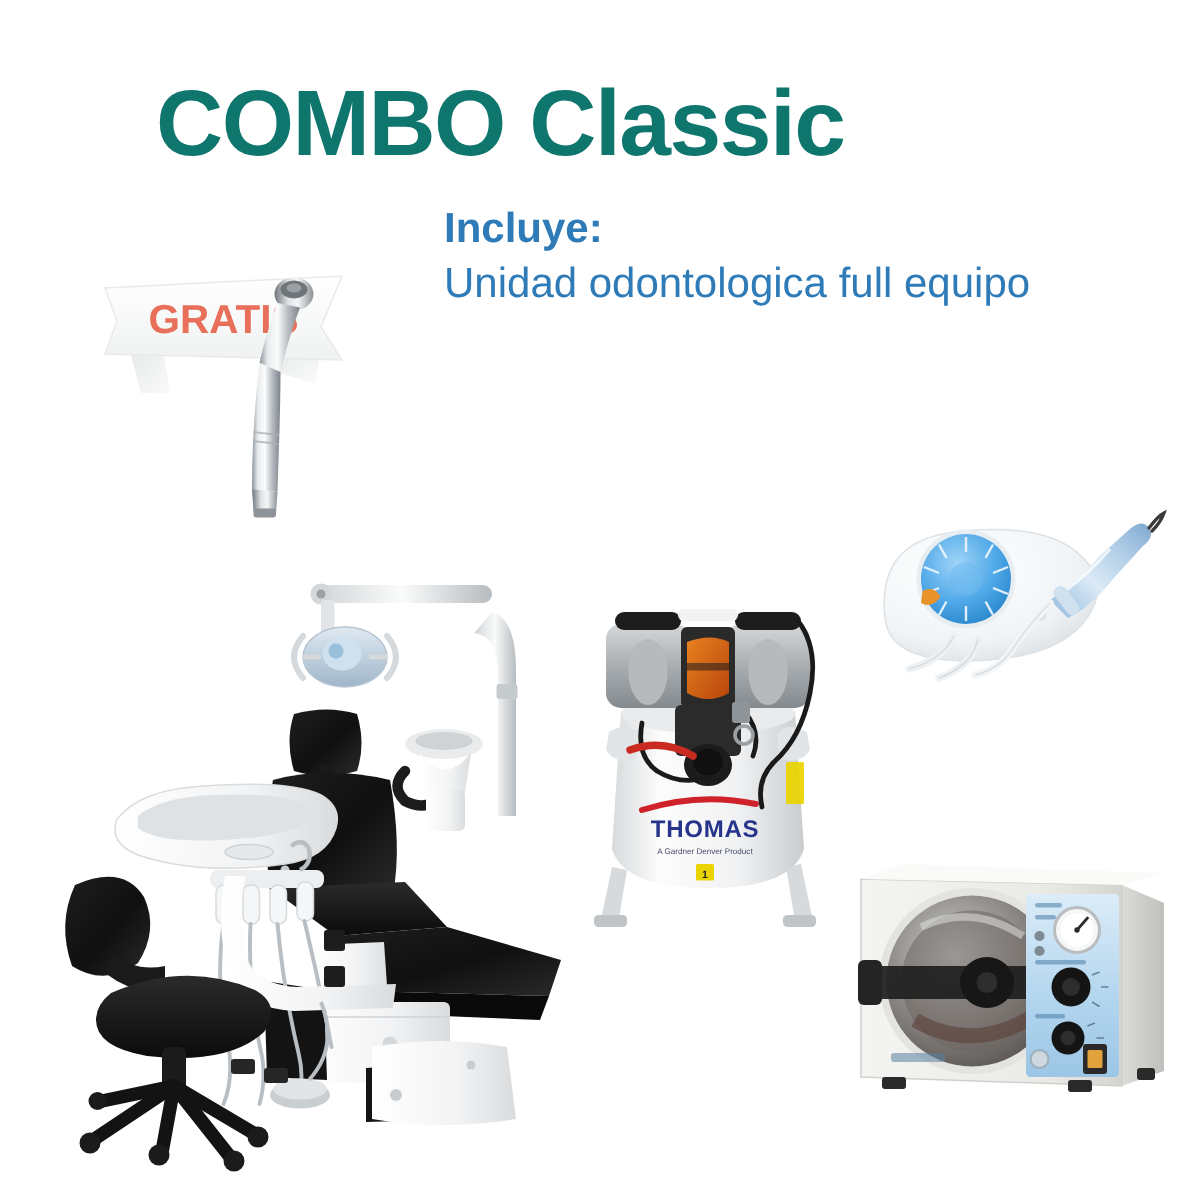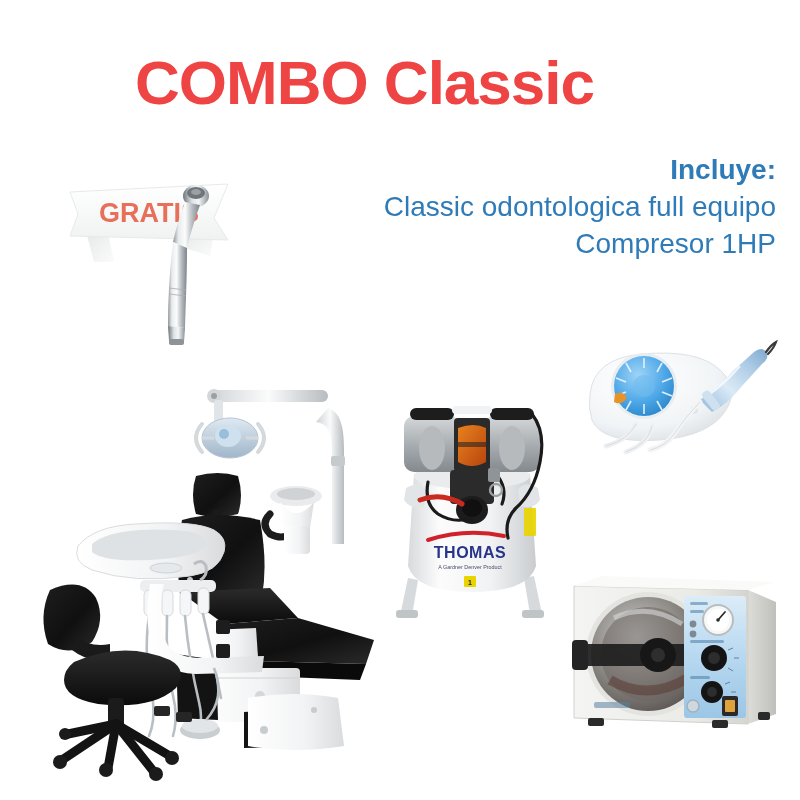--- a/index.html
+++ b/index.html
@@ -2,25 +2,25 @@
 <html><head>
 <meta charset="utf-8">
 <style>
   html,body{margin:0;padding:0;background:#ffffff;}
   body{width:800px;height:800px;overflow:hidden;position:relative;
        font-family:"Liberation Sans","DejaVu Sans",sans-serif;}
   .stage{position:absolute;inset:0;width:800px;height:800px;background:#ffffff;}
 
   
   .title{position:absolute;left:0;top:52px;width:667px;text-align:center;
-         font-size:62px;font-weight:bold;color:#ef4444;letter-spacing:-1px;
-         font-family:"Liberation Sans","DejaVu Sans",sans-serif;line-height:1;padding-left:31px;}
+         font-size:62px;font-weight:bold;color:#0f766e;letter-spacing:-1px;
+         font-family:"Liberation Sans","DejaVu Sans",sans-serif;line-height:1;}
 
   
-  .incl{position:absolute;left:296px;top:152px;width:480px;text-align:right;}
+  .incl{position:absolute;left:296px;top:134px;width:480px;}
   .incl-head{font-size:28px;font-weight:bold;color:#2E7BB8;line-height:1.32;}
   .incl-line{font-size:28px;font-weight:normal;color:#2E7BB8;line-height:1.32;
              white-space:nowrap;}
 
   
   .gratis-wrap{position:absolute;left:64px;top:168px;width:170px;height:115px;}
   .gratis-flag{position:absolute;left:0;top:10px;width:170px;height:72px;}
   .gratis-txt{position:absolute;left:20px;top:30px;width:130px;text-align:center;
               font-size:27px;font-weight:bold;color:#E8705A;letter-spacing:0px;
               font-family:"Liberation Sans","DejaVu Sans",sans-serif;}
@@ -31,22 +31,21 @@
 </style>
 </head>
 <body>
 
 <div class="stage">
 
   <div class="title">COMBO Classic</div>
 
   <div class="incl">
     <div class="incl-head">Incluye:</div>
-    <div class="incl-line">Classic odontologica full equipo</div>
-    <div class="incl-line">Compresor 1HP</div>
+    <div class="incl-line">Unidad odontologica full equipo</div>
   </div>
 
   <div class="gratis-wrap">
     <svg class="gratis-flag" viewBox="0 0 170 72">
       <defs>
         <linearGradient id="flagG" x1="0" y1="0" x2="0" y2="1">
           <stop offset="0" stop-color="#ffffff"></stop>
           <stop offset="1" stop-color="#f0f2f2"></stop>
         </linearGradient>
         <linearGradient id="flagFold" x1="0" y1="0" x2="1" y2="1">

